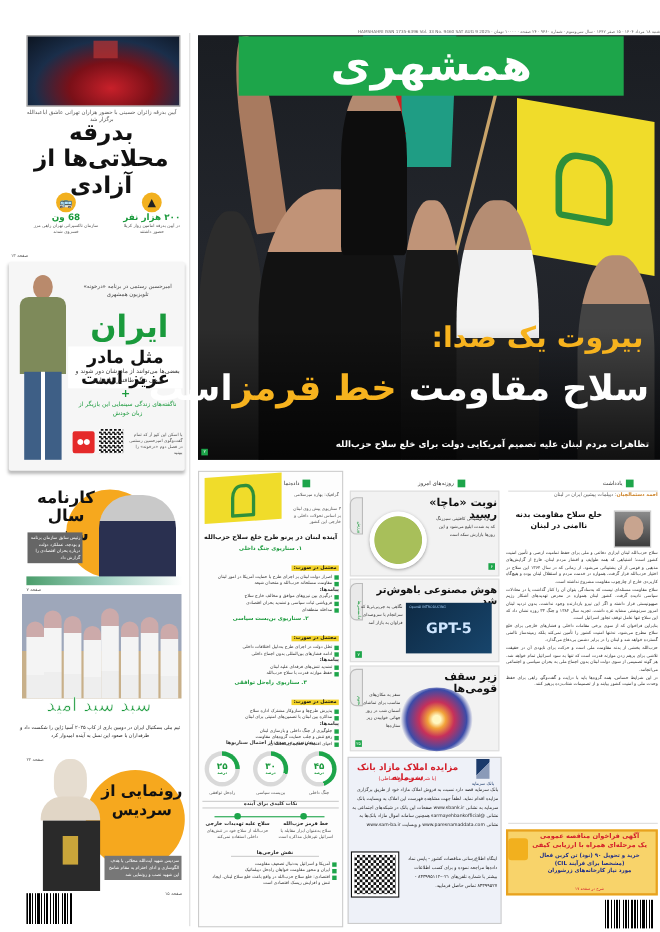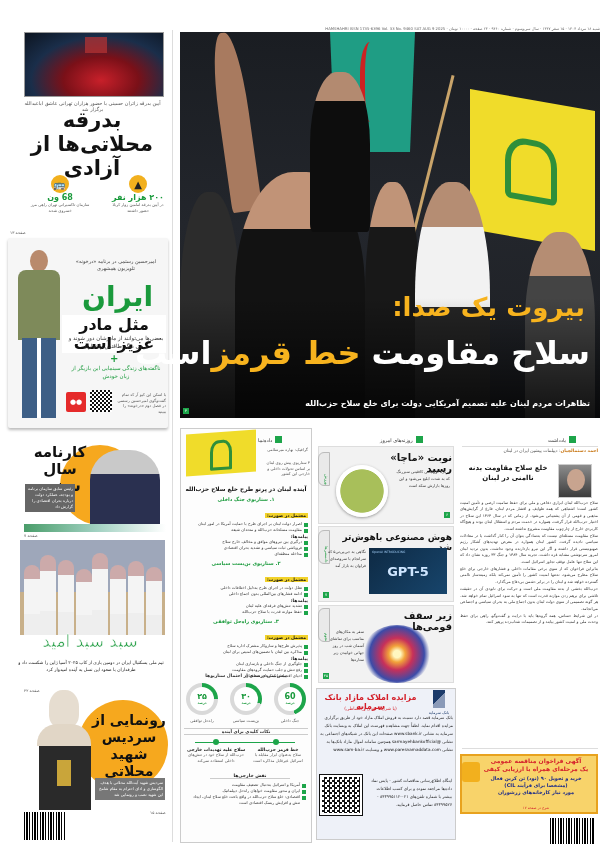--- a/index.html
+++ b/index.html
@@ -153,39 +153,39 @@
 <div class="abs" id="bust-circle"></div>
 <div class="abs" id="bust">
   <div style="position:absolute;left:14px;top:0;width:30px;height:38px;background:#e6ddd0;border-radius:45% 45% 35% 35%"></div>
   <div style="position:absolute;left:2px;top:34px;width:54px;height:22px;background:#e1d6c6;border-radius:20px 20px 0 0"></div>
   <div style="position:absolute;left:4px;top:56px;width:52px;height:64px;background:#2a2a2a"></div>
   <div style="position:absolute;left:22px;top:70px;width:14px;height:26px;background:#c9a53a"></div>
 </div>
 <div class="abs" id="bust-title">
   <div>رونمایی از</div>
   <div>سردیس</div>
-  <div>شهید محلاتی</div>
 </div>
 <div class="abs" id="bust-desc">سردیس شهید آیت‌الله محلاتی با هدف الگوسازی و ادای احترام به مقام شامخ این شهید نصب و رونمایی شد</div>
 <div class="abs tiny" style="left:150px;top:810px">صفحه ۱۵</div>
 <div class="abs barcode" style="left:24px;top:812px;width:42px;height:28px"></div>
 
 <div class="abs divider" style="left:172px;top:30px;width:1px;height:812px"></div>
 
 <div class="abs" id="main-photo">
   <div class="abs" id="green-flag"></div>
   <div class="abs" id="yellow-flag"></div>
   <div class="abs" style="left:245px;top:40px;width:3px;height:220px;background:#c9a46a;transform:rotate(14deg)"></div>
   <div class="person" style="left:0;top:160px;width:60px;height:240px;background:#2c2c2c"></div>
   <div class="person" style="left:40px;top:0;width:30px;height:180px;background:#a87a5f;transform:rotate(-8deg)"></div>
   <div class="person" style="left:55px;top:140px;width:130px;height:260px;background:linear-gradient(#c19377 0 22%,#121212 22%)"></div>
   <div class="person" style="left:130px;top:40px;width:60px;height:160px;background:linear-gradient(#b38a70 0 18%,#0d0d0d 18%)"></div>
   <div class="person" style="left:185px;top:150px;width:55px;height:250px;background:linear-gradient(#c09478 0 18%,#181818 18%)"></div>
   <div class="person" style="left:235px;top:150px;width:75px;height:250px;background:linear-gradient(#b58d73 0 18%,#f2f2f2 18% 50%,#252525 50%)"></div>
   <div class="person" style="left:345px;top:200px;width:70px;height:200px;background:linear-gradient(#b58d73 0 22%,#444 22%)"></div>
+  <div class="abs" id="mast">همشهری</div>
   <div class="abs" style="left:0;bottom:0;width:420px;height:120px;background:linear-gradient(transparent,rgba(0,0,0,.75))"></div>
 </div>
 <div class="abs" id="main-kicker">بیروت یک صدا:</div>
 <div class="abs" id="main-title"><span>سلاح مقاومت</span> <span class="hl">خط قرمز</span><span>است</span></div>
 <div class="abs" id="main-sub">تظاهرات مردم لبنان علیه تصمیم آمریکایی دولت برای خلع سلاح حزب‌الله</div>
 <div class="abs pg" style="left:183px;top:408px">۲</div>
 
 <div class="abs" id="graphic"></div>
 <div class="abs" id="hz-flag"></div>
 <div class="abs sec-label" style="left:258px;top:436px">
@@ -200,21 +200,21 @@
     <div style="margin-bottom: 3px;"><div class="scen-h">۱. سناریوی جنگ داخلی</div><div class="scen-tag">محتمل در صورت:</div><div class="scen-li">اصرار دولت لبنان بر اجرای طرح با حمایت آمریکا در امور لبنان</div><div class="scen-li">مقاومت مسلحانه حزب‌الله و متحدان شیعه</div><div style="font-size: 4.5px; font-weight: bold; margin-top: 1px;">پیامدها:</div><div class="scen-li">درگیری بین نیروهای موافق و مخالف خارج سلاح</div><div class="scen-li">فروپاشی ثبات سیاسی و تشدید بحران اقتصادی</div><div class="scen-li">مداخله منطقه‌ای</div></div>
     <div style="margin-bottom: 3px;"><div class="scen-h">۲. سناریوی بن‌بست سیاسی</div><div class="scen-tag">محتمل در صورت:</div><div class="scen-li">تعلل دولت در اجرای طرح به‌دلیل اختلافات داخلی</div><div class="scen-li">ادامه فشارهای بین‌المللی بدون اجماع داخلی</div><div style="font-size: 4.5px; font-weight: bold; margin-top: 1px;">پیامدها:</div><div class="scen-li">تشدید تنش‌های فرقه‌ای علیه لبنان</div><div class="scen-li">حفظ موازنه قدرت با سلاح حزب‌الله</div></div>
     <div style="margin-bottom: 3px;"><div class="scen-h">۳. سناریوی راه‌حل توافقی</div><div class="scen-tag">محتمل در صورت:</div><div class="scen-li">پذیرش طرح‌ها و سازوکار مشترک اداره سلاح</div><div class="scen-li">مذاکره بین لبنان با تضمین‌های امنیتی برای لبنان</div><div style="font-size: 4.5px; font-weight: bold; margin-top: 1px;">پیامدها:</div><div class="scen-li">جلوگیری از جنگ داخلی و بازسازی لبنان</div><div class="scen-li">رفع تنش و جلب حمایت گروه‌های مقاومت</div><div class="scen-li">احیای اقتصاد با کمک‌های منطقه‌ای</div></div>
   </div>
 
 <div class="abs" style="left:184px;top:673px;width:124px;text-align:center;font-size:4.5px;font-weight:bold;color:#333">پیش‌بینی درصدی از احتمال سناریوها</div>
 <div class="abs" style="left: 186px; top: 683px; width: 120px; display: flex; justify-content: space-between; direction: rtl;" id="donuts">
     <div style="text-align: center;">
       <div class="donut" style="background: conic-gradient(rgb(29, 165, 74) 0deg, rgb(29, 165, 74) 162deg, rgb(217, 217, 217) 162deg, rgb(217, 217, 217) 360deg);">
         <div class="in">
-          <div>60</div>
+          <div>۴۵</div>
           <span>درصد</span>
         </div>
       </div>
       <div class="tiny" style="margin-top: 3px;">جنگ داخلی</div>
     </div>
     <div style="text-align: center;">
       <div class="donut" style="background: conic-gradient(rgb(29, 165, 74) 0deg, rgb(29, 165, 74) 108deg, rgb(217, 217, 217) 108deg, rgb(217, 217, 217) 360deg);">
         <div class="in">
           <div>۳۰</div>
           <span>درصد</span>

